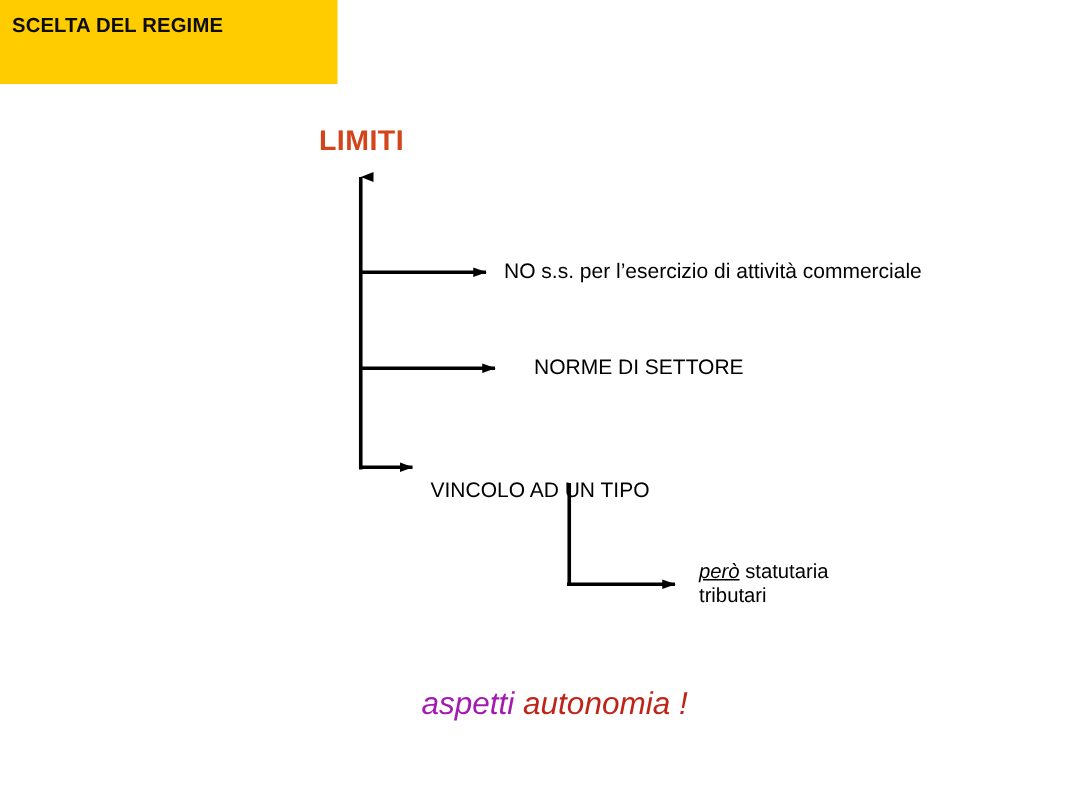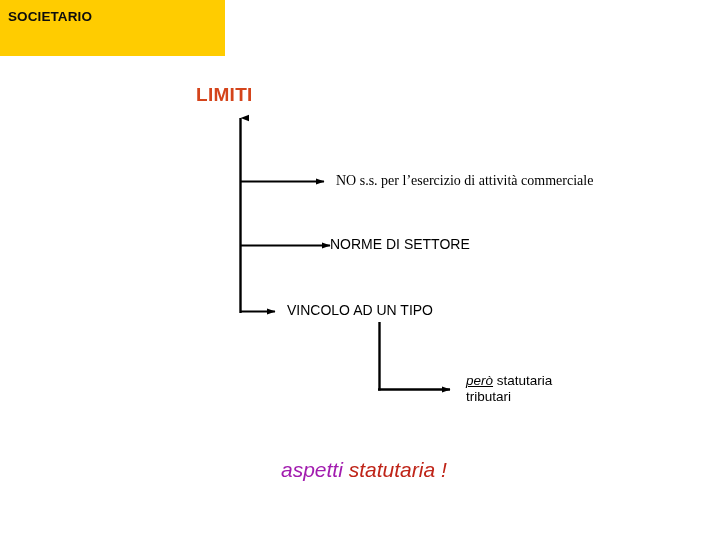--- a/index.html
+++ b/index.html
@@ -35,21 +35,21 @@
     color: #0d0d0d;
     white-space: nowrap;
   }
 
   
   #limiti-heading {
     position: absolute;
     left: 196px;
     top: 84px;
     width: 90px;
-    text-align: left;
+    text-align: center;
     font-size: 19px;
     font-weight: bold;
     color: #D4441B;
     letter-spacing: 0.3px;
   }
 
   
   #diagram-svg {
     position: absolute;
     left: 0;
@@ -59,23 +59,23 @@
   }
 
   
   .branch-label {
     position: absolute;
     font-size: 14px;
     line-height: 17px;
     color: #000000;
     white-space: nowrap;
   }
-  #label-branch-1 { left: 336px; top: 172px; font-family: Liberation Serif, serif; }
-  #label-branch-2 { left: 330px; top: 236px; }
-  #label-branch-3 { left: 287px; top: 302px; }
+  #label-branch-1 { left: 336px; top: 172px; }
+  #label-branch-2 { left: 356px; top: 236px; }
+  #label-branch-3 { left: 287px; top: 318px; }
 
   
   #note-autonomia {
     position: absolute;
     left: 466px;
     top: 373px;
     font-size: 13.5px;
     line-height: 16px;
     white-space: nowrap;
   }
@@ -90,21 +90,21 @@
     font-style: italic;
     white-space: nowrap;
   }
   #footer-note .black { color: #a21caf; }
   #footer-note .red   { color: #BF2418; }
 </style>
 </head>
 <body>
 
 <div id="title-banner">
-  <div class="tline">SOCIETARIO</div>
+  <div class="tline">SCELTA DEL REGIME</div>
 </div>
 
 <div id="limiti-heading">LIMITI</div>
 
 <svg id="diagram-svg" viewBox="0 0 720 540" xmlns="http://www.w3.org/2000/svg">
   <defs>
     <marker id="arrowhead-right" markerWidth="9" markerHeight="9" refX="8.5" refY="3.6" orient="auto" markerUnits="userSpaceOnUse">
       <path d="M0,0.4 L9,3.6 L0,6.8 z" fill="#000000"></path>
     </marker>
     <marker id="arrowhead-up" markerWidth="9" markerHeight="9" refX="3.6" refY="0.5" orient="auto" markerUnits="userSpaceOnUse">
@@ -127,14 +127,14 @@
 <div class="branch-label" id="label-branch-1">NO s.s. per l’esercizio di attività commerciale</div>
 <div class="branch-label" id="label-branch-2">NORME DI SETTORE</div>
 <div class="branch-label" id="label-branch-3">VINCOLO AD UN TIPO</div>
 
 <div id="note-autonomia">
   <div><span class="em">però</span><span> statutaria</span></div>
   <div>tributari</div>
 </div>
 
 <div id="footer-note">
-  <span class="black">aspetti </span><span class="red">statutaria !</span>
+  <span class="black">aspetti </span><span class="red">autonomia !</span>
 </div>
 
 </body></html>

